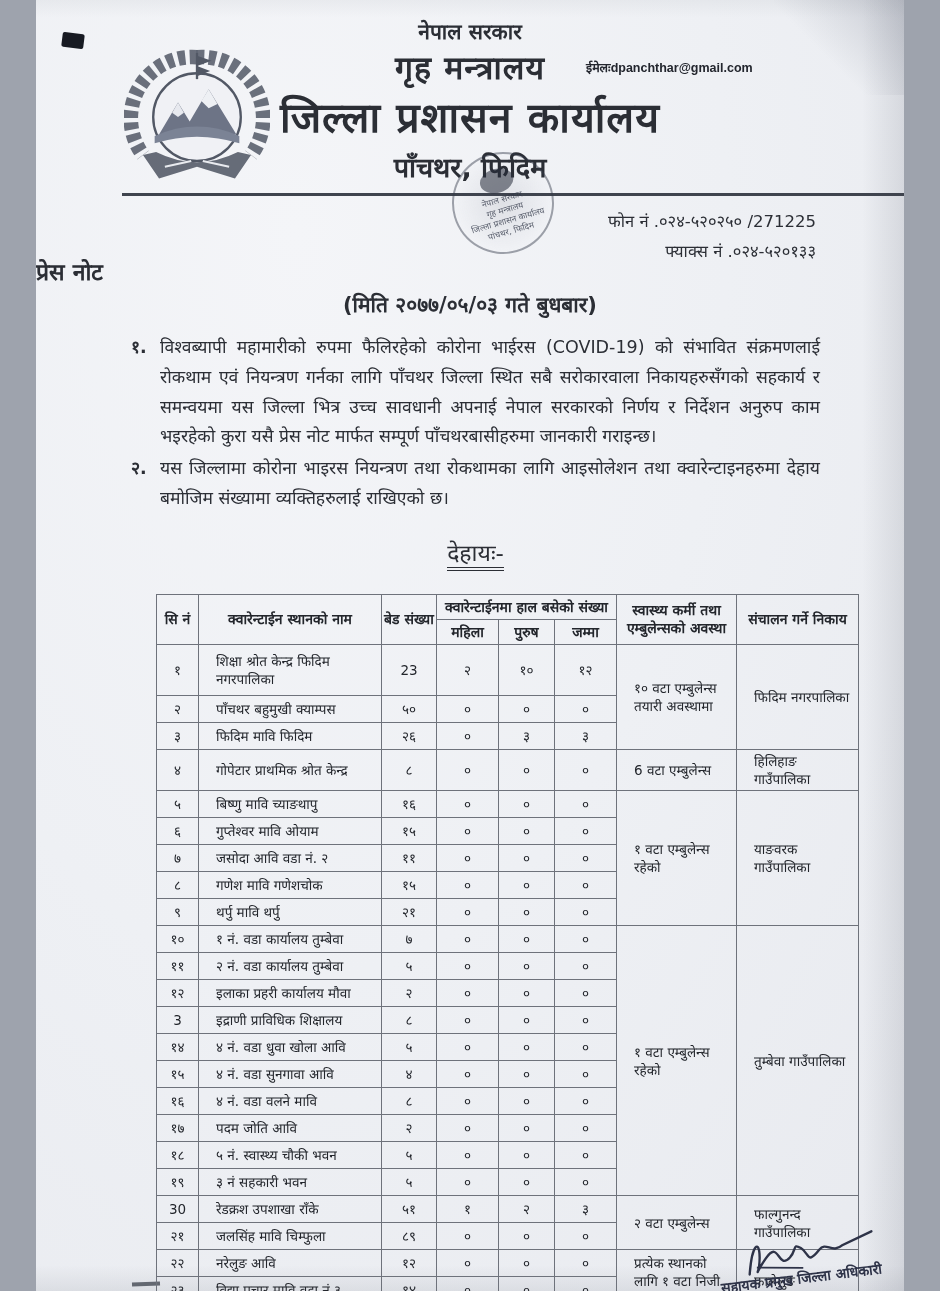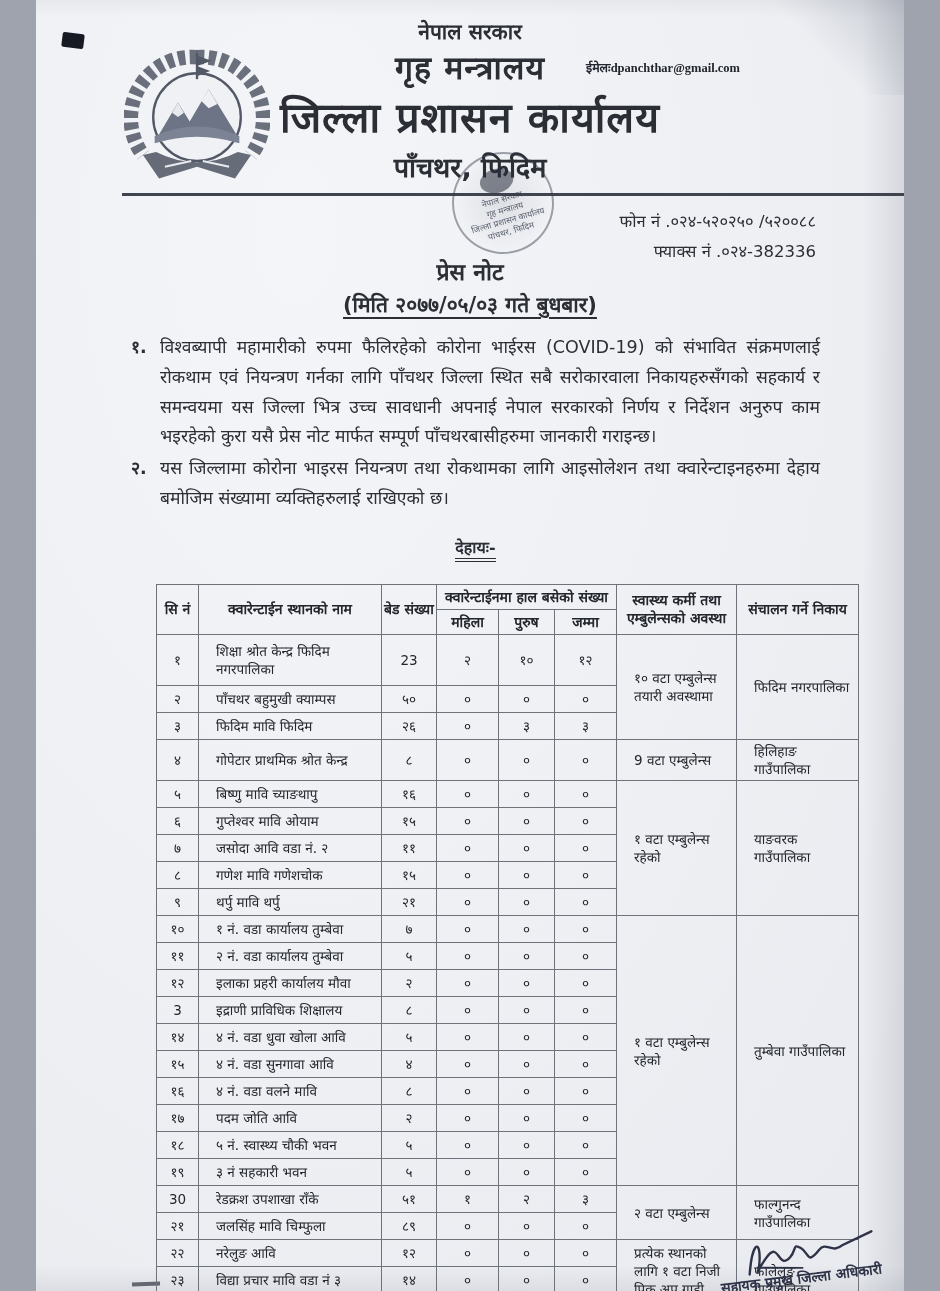--- a/index.html
+++ b/index.html
@@ -20,49 +20,49 @@
 
   
   .hdr{position:absolute;top:20px;left:0;width:100%;text-align:center;line-height:1.15;}
   .hdr .gov{font-size:21px;font-weight:700;}
   .hdr .ministry{font-size:32px;font-weight:800;margin-top:6px;letter-spacing:1px;}
   .hdr .office{font-size:41px;font-weight:800;margin-top:8px;letter-spacing:1px;}
   .hdr .loc{font-size:27px;font-weight:800;margin-top:10px;}
   .contact{position:absolute;top:56px;right:86px;width:232px;text-align:left;font-size:12.5px;
     line-height:1.9;color:#23262e;}
   .contact .lbl{font-weight:700;margin-top:11px;}
-  .contact .val{font-family:Liberation Serif, serif;font-weight:600;}
+  .contact .val{font-family:Liberation Sans, sans-serif;font-weight:600;}
   .rule{position:absolute;top:193px;left:86px;right:0;border-top:3px solid #3f444e;}
 
   
   .emblem{position:absolute;left:88px;top:44px;opacity:.88;}
 
   
   .stamp{position:absolute;left:416px;top:152px;width:98px;height:98px;border:2px solid rgba(52,58,74,.45);
     border-radius:50%;transform:rotate(-16deg);display:flex;flex-direction:column;justify-content:center;
     align-items:center;text-align:center;font-size:8.5px;line-height:1.3;color:rgba(48,54,70,.78);
     background:radial-gradient(rgba(60,66,84,.10), rgba(60,66,84,0) 72%);z-index:3;}
   .stamp .blob{width:34px;height:24px;background:rgba(38,43,58,.55);border-radius:50%;margin-bottom:2px;}
 
   
   .meta-left{position:absolute;left:92px;top:203px;font-size:16.5px;line-height:1.75;}
   .meta-right{position:absolute;right:88px;top:207px;font-size:16.5px;line-height:1.8;text-align:right;}
 
   
-  .press-title{position:absolute;top:255px;left:0;width:100%;text-align:center;font-size:23px;font-weight:800;}
+  .press-title{position:absolute;top:255px;left:0;width:100%;font-size:23px;font-weight:800;}
   .date-line{position:absolute;top:290px;left:0;width:100%;text-align:center;font-size:21px;font-weight:800;}
-  .date-line span{text-decoration:underline;text-decoration-thickness:2px;text-underline-offset:5px;}
+  .date-line span{text-decoration-thickness:2px;text-underline-offset:5px;}
 
   
   .content{position:absolute;top:333px;left:95px;right:84px;}
   .para{display:flex;gap:9px;font-size:17.5px;line-height:1.7;margin-bottom:2px;}
   .para .num{flex:0 0 20px;font-weight:600;}
   .para .txt{flex:1;text-align:justify;}
   .dehaya{text-align:center;margin:22px 0 26px;}
-  .dehaya span{font-size:16px;font-weight:700;border-bottom:4px double #2b2e35;padding-bottom:1px;}
+  .dehaya span{font-size:23px;font-weight:400;border-bottom:4px double #2b2e35;padding-bottom:1px;}
 
   
   table.qtable{border-collapse:collapse;table-layout:fixed;width:702px;margin-left:25px;
     font-size:13.5px;color:#23262c;}
   .qtable th,.qtable td{border:1px solid #6e727b;padding:2px 4px;vertical-align:middle;
     overflow:hidden;}
   .qtable thead th{font-weight:700;font-size:14px;line-height:1.3;padding:3px 2px;}
   .qtable td.c{text-align:center;}
   .qtable td.l{text-align:left;padding-left:17px;line-height:1.35;}
   .qtable tbody td{height:22px;}
@@ -112,22 +112,22 @@
     <div class="blob"></div>
     <div>नेपाल सरकार</div>
     <div>गृह मन्त्रालय</div>
     <div>जिल्ला प्रशासन कार्यालय</div>
     <div>पांचथर, फिदिम</div>
   </div>
 
   <div class="rule"></div>
 
   <div class="meta-right">
-    <div>फोन नं .०२४-५२०२५० /५२००८८</div>
-    <div>फ्याक्स नं .०२४-382336</div>
+    <div>फोन नं .०२४-५२०२५० /271225</div>
+    <div>फ्याक्स नं .०२४-५२०१३३</div>
   </div>
 
   <div class="press-title">प्रेस नोट</div>
   <div class="date-line"><span>(मिति २०७७/०५/०३ गते बुधबार)</span></div>
 
   <div class="content">
     <div class="para">
       <span class="num">१.</span>
       <span class="txt">विश्वब्यापी महामारीको रुपमा फैलिरहेको कोरोना भाईरस (COVID-19) को संभावित संक्रमणलाई रोकथाम एवं नियन्त्रण गर्नका लागि पाँचथर जिल्ला स्थित सबै सरोकारवाला निकायहरुसँगको सहकार्य र समन्वयमा यस जिल्ला भित्र उच्च सावधानी अपनाई नेपाल सरकारको निर्णय र निर्देशन अनुरुप काम भइरहेको कुरा यसै प्रेस नोट मार्फत सम्पूर्ण पाँचथरबासीहरुमा जानकारी गराइन्छ।</span>
     </div>
@@ -193,21 +193,21 @@
             <td class="c">३</td>
             <td class="c">३</td>
           </tr>
           <tr>
             <td class="c">४</td>
             <td class="l">गोपेटार प्राथमिक श्रोत केन्द्र</td>
             <td class="c">८</td>
             <td class="c">०</td>
             <td class="c">०</td>
             <td class="c">०</td>
-            <td class="l" rowspan="1">9 वटा एम्बुलेन्स</td>
+            <td class="l" rowspan="1">6 वटा एम्बुलेन्स</td>
             <td class="l" rowspan="1">हिलिहाङ गाउँपालिका</td>
           </tr>
           <tr>
             <td class="c">५</td>
             <td class="l">बिष्णु मावि च्याङथापु</td>
             <td class="c">१६</td>
             <td class="c">०</td>
             <td class="c">०</td>
             <td class="c">०</td>
             <td class="l" rowspan="5">१ वटा एम्बुलेन्स रहेको</td>

